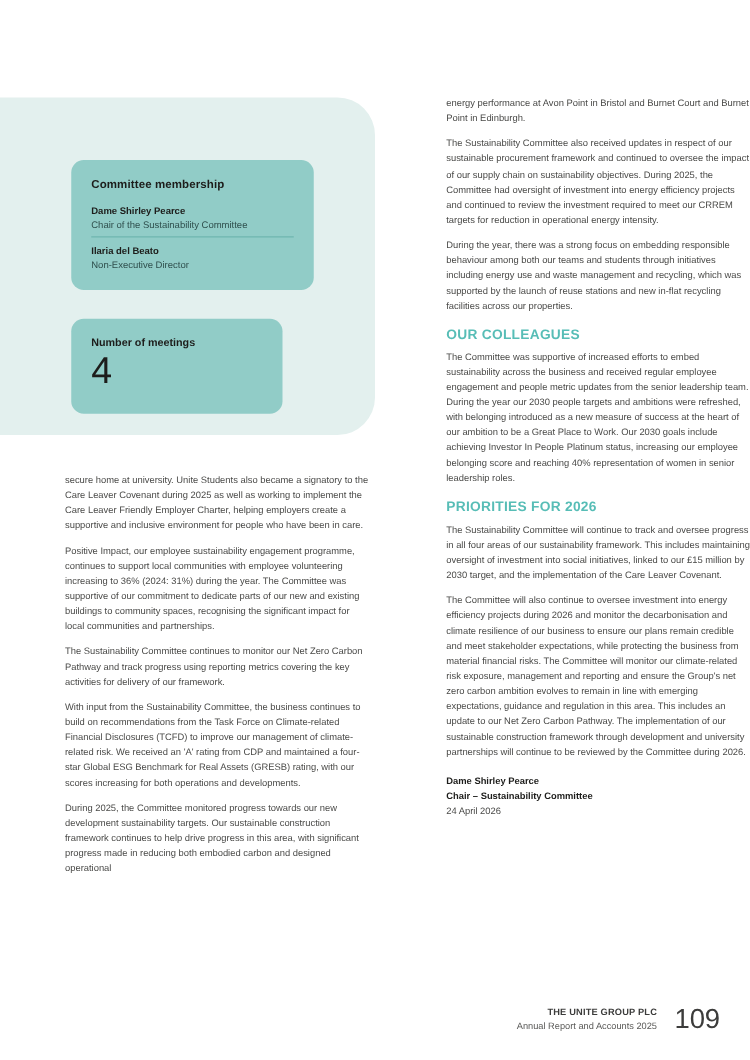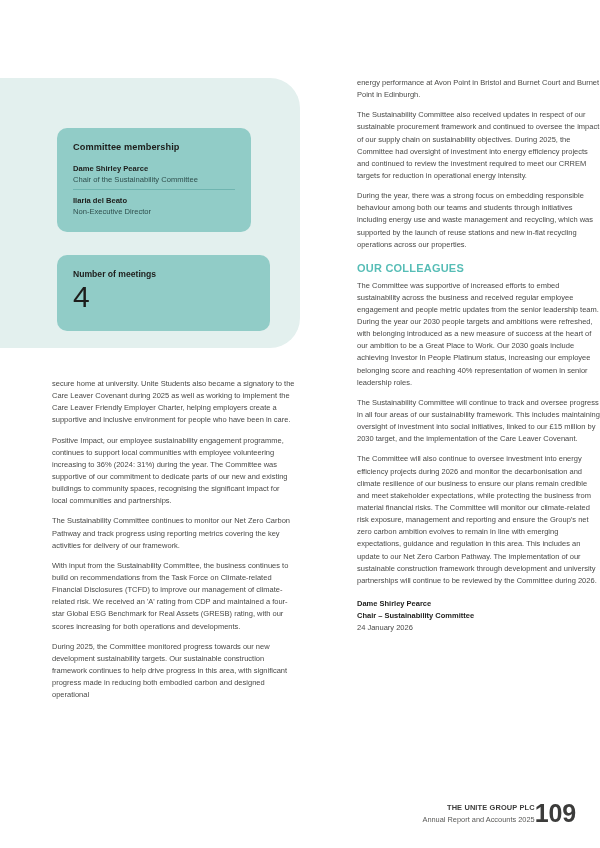--- a/index.html
+++ b/index.html
@@ -39,21 +39,21 @@
     border-radius: 10px;
     box-sizing: border-box;
     padding: 14px 16px 15px 16px;
   }
   .card-members {
     top: 128px;
     width: 194px;
   }
   .card-meetings {
     top: 255px;
-    width: 213px;
+    width: 169px;
     padding-bottom: 18px;
   }
 
   .card-title {
     font-size: 9.2px;
     font-weight: bold;
     color: #1d1d1b;
     margin: 0 0 11px 0;
     letter-spacing: 0.01em;
   }
@@ -144,39 +144,40 @@
     color: #4a4a48;
     line-height: 1.58;
   }
 
   
   .footer {
     position: absolute;
     right: 24px;
     bottom: 22px;
     display: flex;
-    align-items: center;
+    align-items: flex-start;
+    gap: 14px;
   }
   .footer-text {
     text-align: right;
     line-height: 1.5;
   }
   .footer-company {
     font-size: 7.4px;
     font-weight: bold;
     color: #3c3c3b;
     letter-spacing: 0.02em;
   }
   .footer-report {
     font-size: 7.4px;
     color: #5a5a58;
   }
   .footer-page {
-    font-size: 25px;
-    font-weight: 700;
+    font-size: 22px;
+    font-weight: 400;
     color: #3c3c3b;
     line-height: 1;
     letter-spacing: -0.005em;
   }
 </style>
 </head>
 <body>
 
 <div class="page">
 
@@ -204,30 +205,31 @@
     <p>secure home at university. Unite Students also became a signatory to the Care Leaver Covenant during 2025 as well as working to implement the Care Leaver Friendly Employer Charter, helping employers create a supportive and inclusive environment for people who have been in care.</p>
     <p>Positive Impact, our employee sustainability engagement programme, continues to support local communities with employee volunteering increasing to 36% (2024: 31%) during the year. The Committee was supportive of our commitment to dedicate parts of our new and existing buildings to community spaces, recognising the significant impact for local communities and partnerships.</p>
     <p>The Sustainability Committee continues to monitor our Net Zero Carbon Pathway and track progress using reporting metrics covering the key activities for delivery of our framework.</p>
     <p>With input from the Sustainability Committee, the business continues to build on recommendations from the Task Force on Climate-related Financial Disclosures (TCFD) to improve our management of climate-related risk. We received an 'A' rating from CDP and maintained a four-star Global ESG Benchmark for Real Assets (GRESB) rating, with our scores increasing for both operations and developments.</p>
     <p>During 2025, the Committee monitored progress towards our new development sustainability targets. Our sustainable construction framework continues to help drive progress in this area, with significant progress made in reducing both embodied carbon and designed operational</p>
   </div>
 
   <div class="col col-right">
     <p>energy performance at Avon Point in Bristol and Burnet Court and Burnet Point in Edinburgh.</p>
     <p>The Sustainability Committee also received updates in respect of our sustainable procurement framework and continued to oversee the impact of our supply chain on sustainability objectives. During 2025, the Committee had oversight of investment into energy efficiency projects and continued to review the investment required to meet our CRREM targets for reduction in operational energy intensity.</p>
-    <p>During the year, there was a strong focus on embedding responsible behaviour among both our teams and students through initiatives including energy use and waste management and recycling, which was supported by the launch of reuse stations and new in-flat recycling operations across our properties.</p>
+    <p>During the year, there was a strong focus on embedding responsible behaviour among both our teams and students through initiatives including energy use and waste management and recycling, which was supported by the launch of reuse stations and new in-flat recycling facilities across our properties.</p>
     <div class="section-head">OUR COLLEAGUES</div>
     <p>The Committee was supportive of increased efforts to embed sustainability across the business and received regular employee engagement and people metric updates from the senior leadership team. During the year our 2030 people targets and ambitions were refreshed, with belonging introduced as a new measure of success at the heart of our ambition to be a Great Place to Work. Our 2030 goals include achieving Investor In People Platinum status, increasing our employee belonging score and reaching 40% representation of women in senior leadership roles.</p>
+    <div class="section-head">PRIORITIES FOR 2026</div>
     <p>The Sustainability Committee will continue to track and oversee progress in all four areas of our sustainability framework. This includes maintaining oversight of investment into social initiatives, linked to our £15 million by 2030 target, and the implementation of the Care Leaver Covenant.</p>
     <p>The Committee will also continue to oversee investment into energy efficiency projects during 2026 and monitor the decarbonisation and climate resilience of our business to ensure our plans remain credible and meet stakeholder expectations, while protecting the business from material financial risks. The Committee will monitor our climate-related risk exposure, management and reporting and ensure the Group's net zero carbon ambition evolves to remain in line with emerging expectations, guidance and regulation in this area. This includes an update to our Net Zero Carbon Pathway. The implementation of our sustainable construction framework through development and university partnerships will continue to be reviewed by the Committee during 2026.</p>
 
     <div class="signoff">
       <div class="sig-name">Dame Shirley Pearce</div>
       <div class="sig-role">Chair – Sustainability Committee</div>
-      <div class="sig-date">24 January 2026</div>
+      <div class="sig-date">24 April 2026</div>
     </div>
   </div>
 
   <div class="footer">
     <div class="footer-text">
       <div class="footer-company">THE UNITE GROUP PLC</div>
       <div class="footer-report">Annual Report and Accounts 2025</div>
     </div>
     <div class="footer-page">109</div>
   </div>

